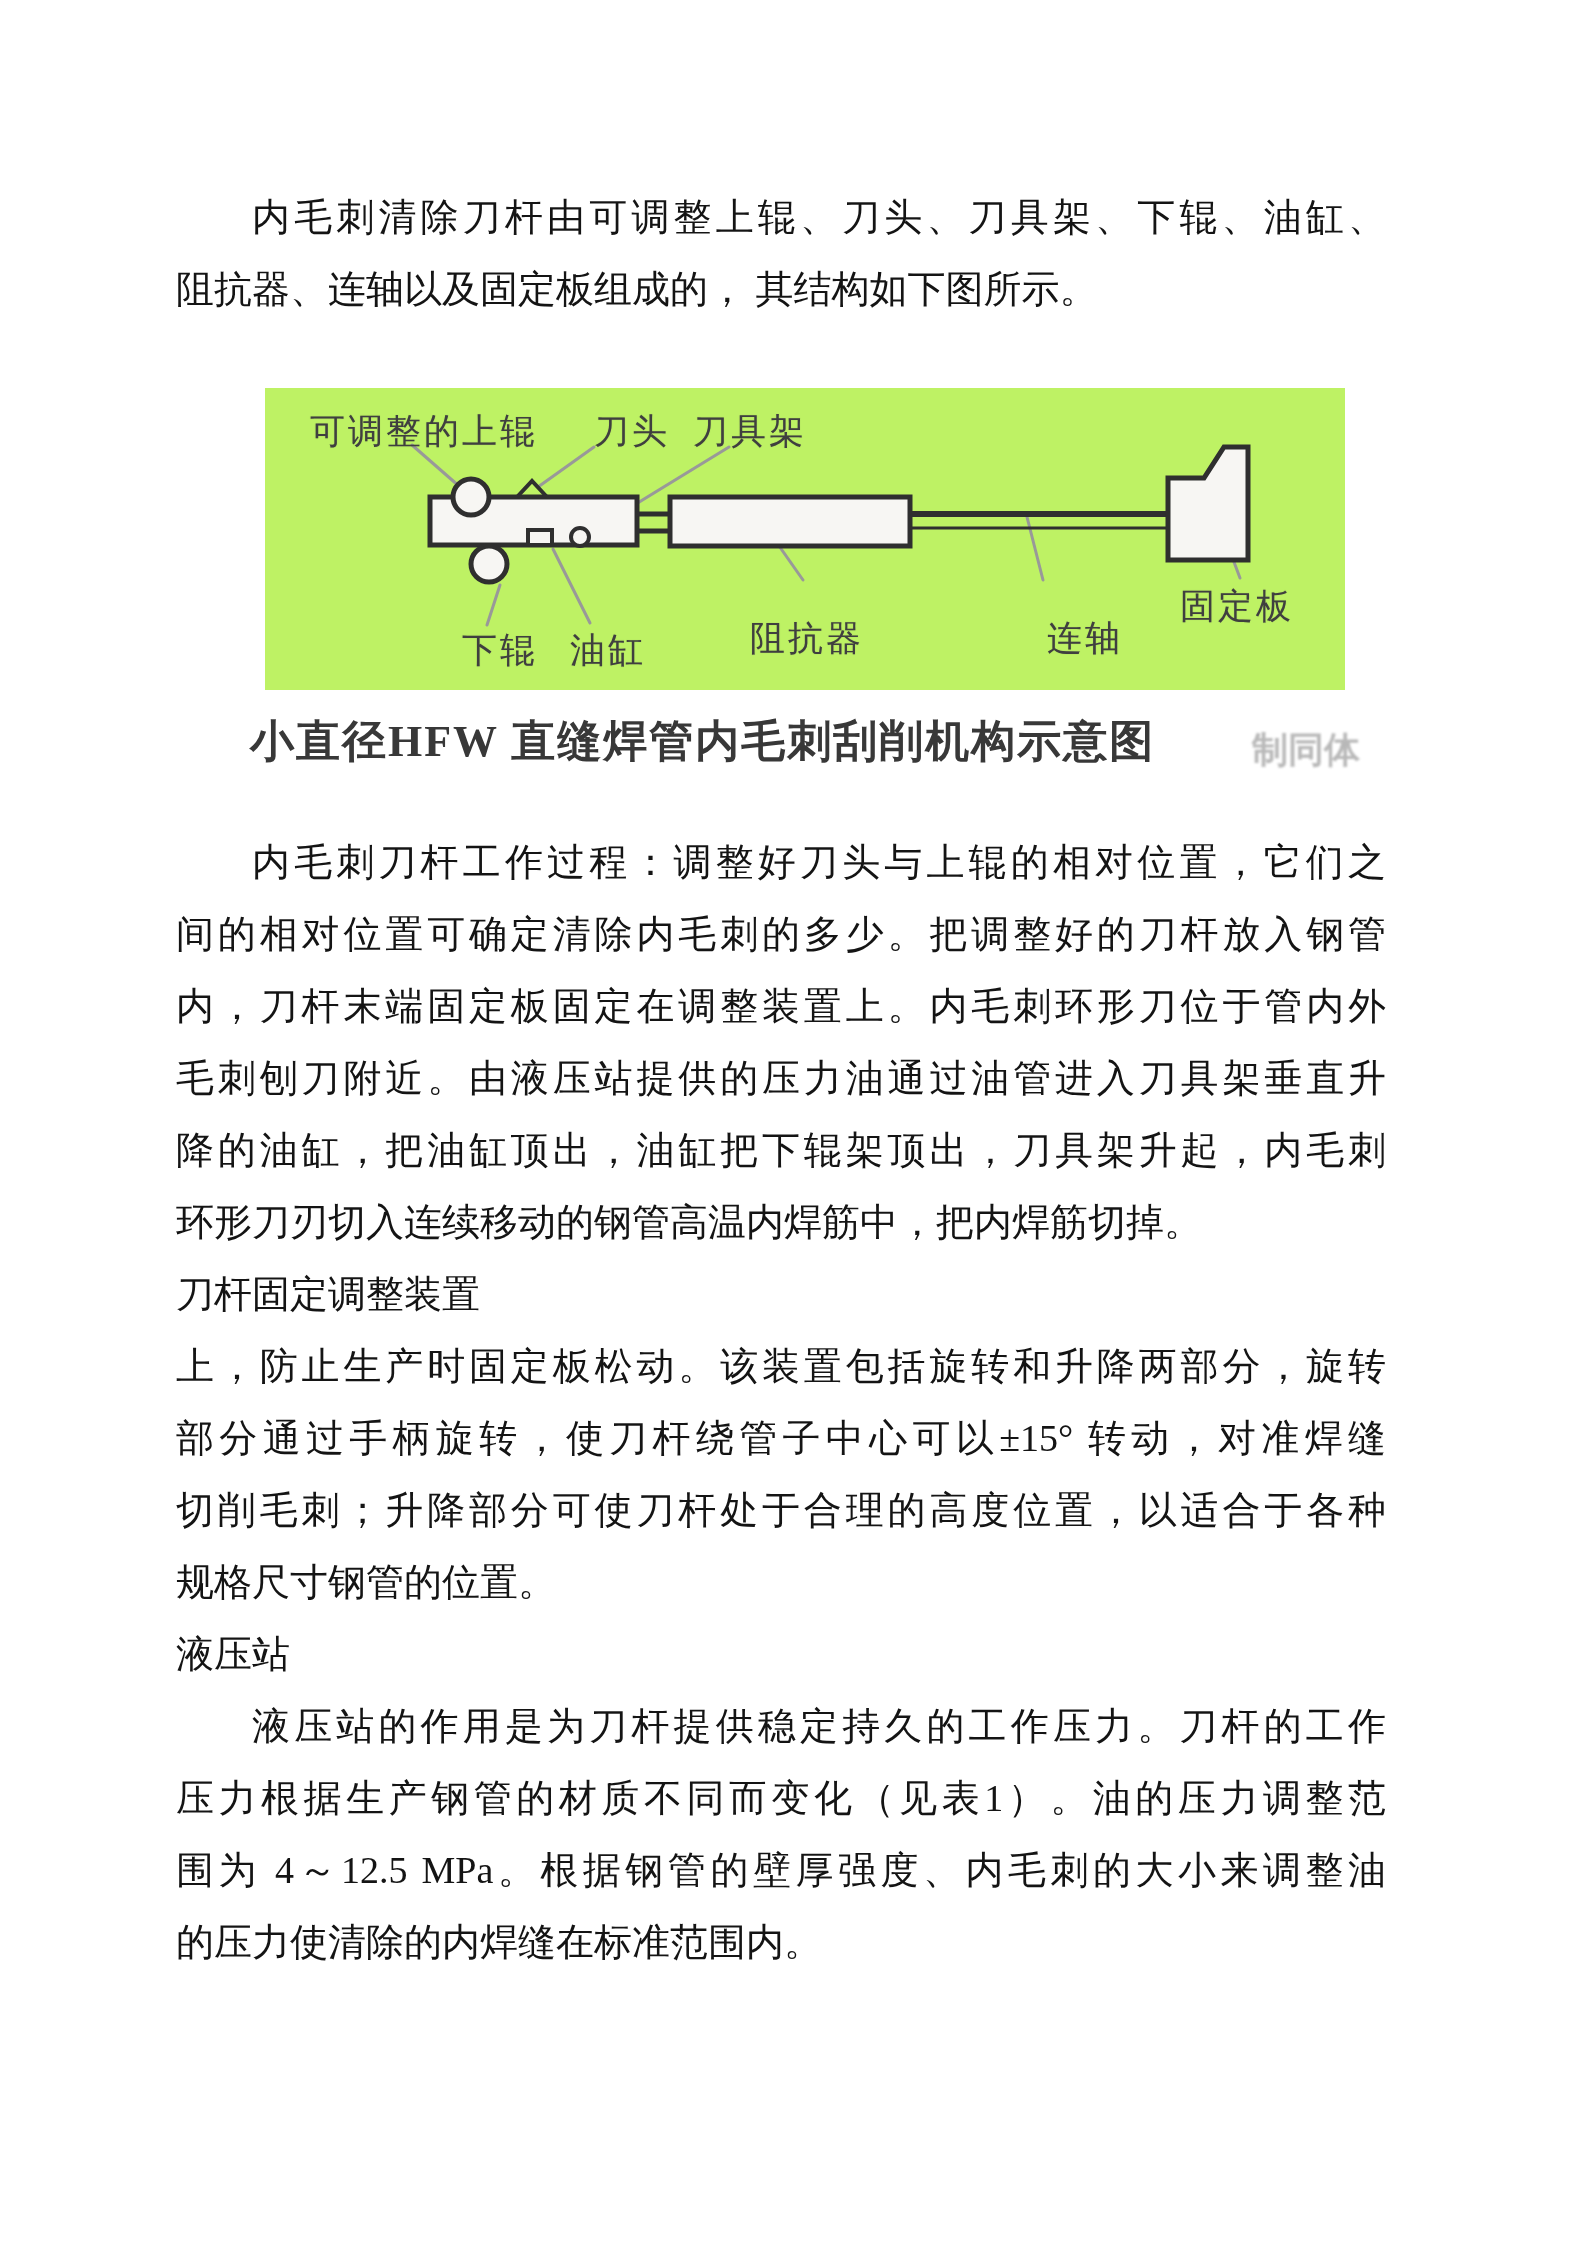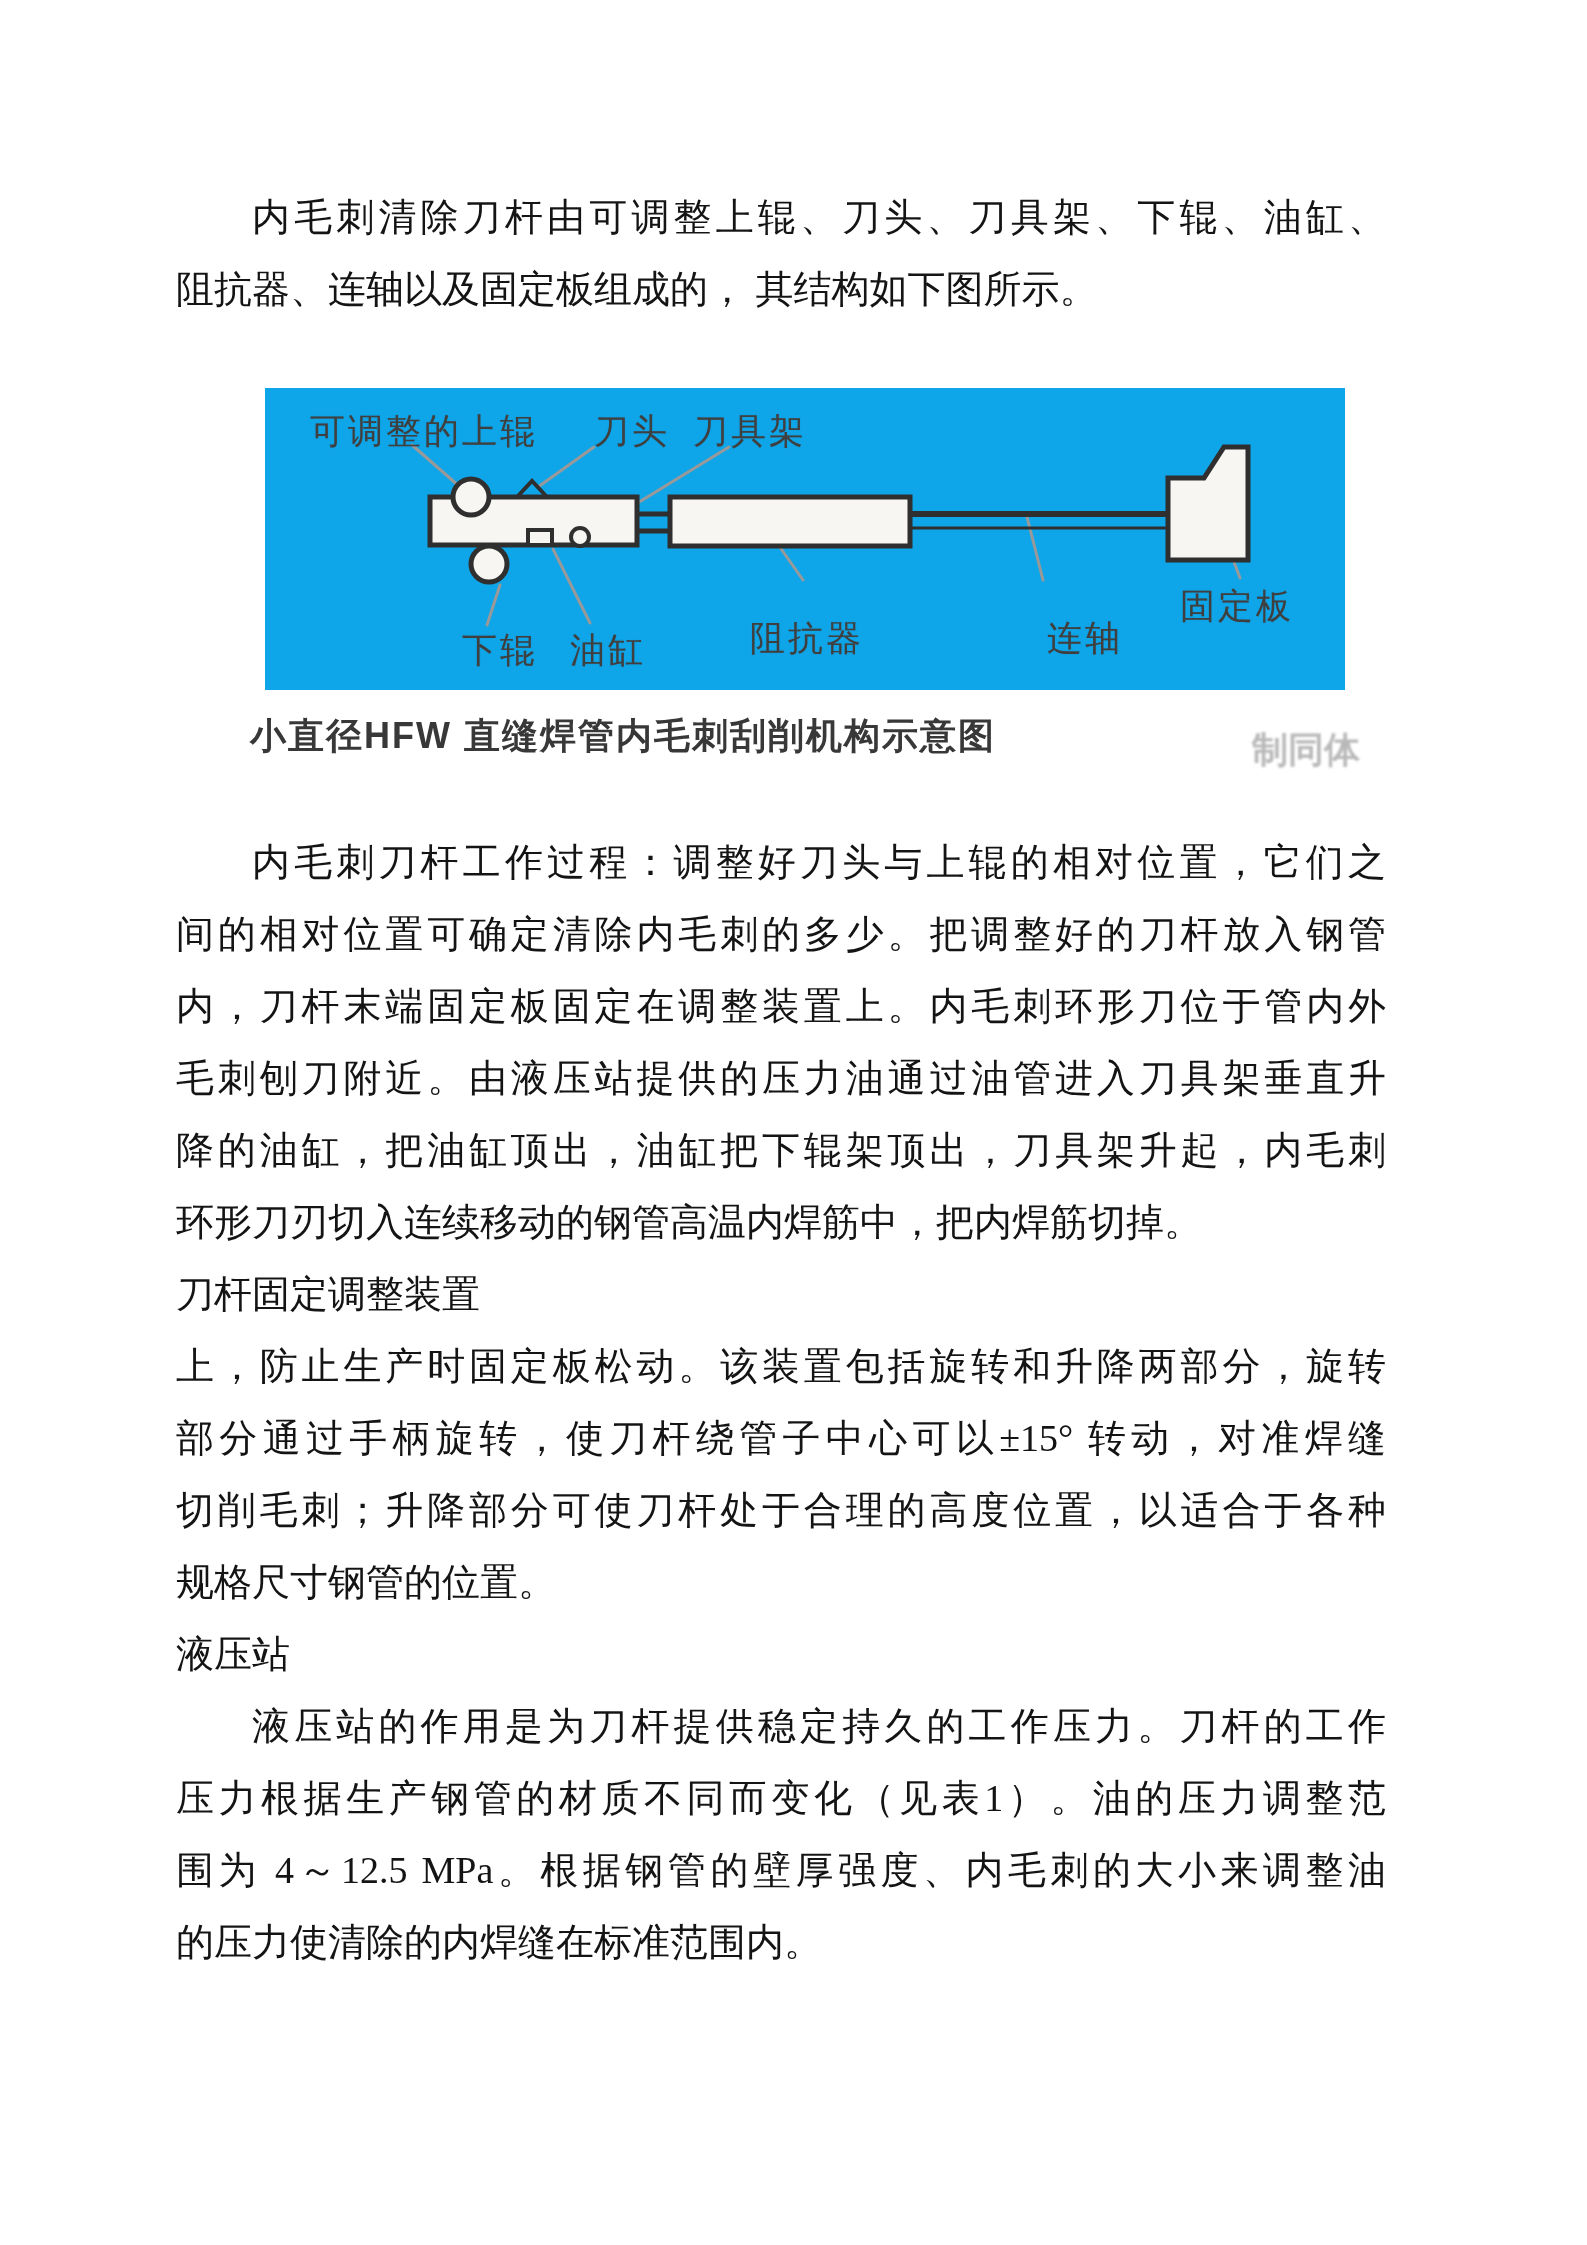--- a/index.html
+++ b/index.html
@@ -19,39 +19,39 @@
     color:#141414;
   }
   .tline{display:block;}
   .jl{text-align:justify;text-align-last:justify;}
   .ind{text-indent:2em;}
   
   .figure{
     position:absolute;
     left:265px;top:388px;
     width:1080px;height:302px;
-    background:#0ea5e9;
+    background:#bef264;
     text-decoration:underline;
   }
   .figure svg{position:absolute;left:0;top:0;}
   .flabel{
     position:absolute;
     font-size:35px;
     letter-spacing:3px;
     color:#3f3f3f;
     white-space:nowrap;
     text-shadow:0 0 1px rgba(80,80,80,.35);
   }
   .caption{
     position:absolute;
     left:250px;top:712px;
     width:1150px;
-    font-family:Liberation Sans, sans-serif;
+    font-family:Liberation Serif, serif;
     font-weight:700;
-    font-size:36px;
+    font-size:44px;
     letter-spacing:2px;
     color:#383838;
     white-space:nowrap;
   }
   .watermark{
     position:absolute;
     left:1252px;top:726px;
     font-family:"Liberation Sans","DejaVu Sans",sans-serif;
     font-weight:700;
     font-size:36px;

